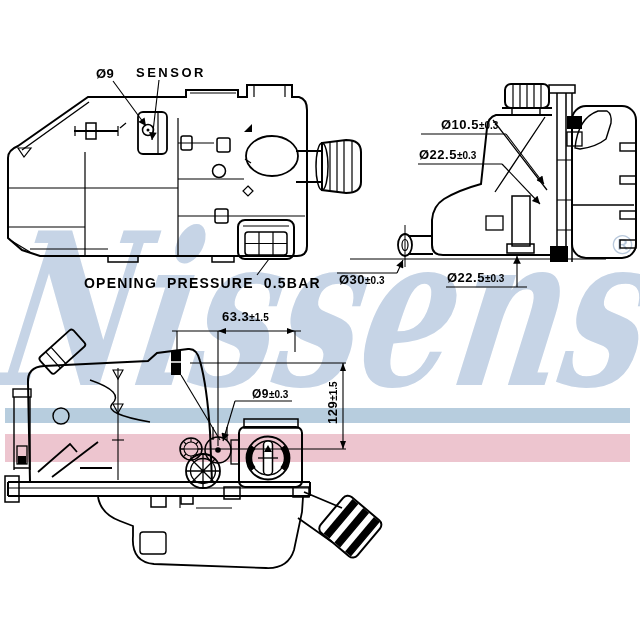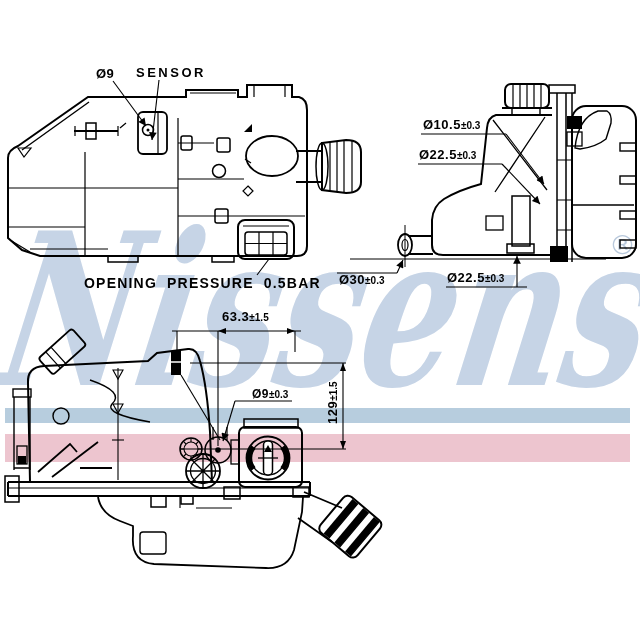--- a/index.html
+++ b/index.html
@@ -209,21 +209,21 @@
   <div class="lbl" style="left:96px;top:67px">
     <span>Ø9</span>
   </div>
   <div class="lbl sensor" style="left:136px;top:66px">
     <span>SENSOR</span>
   </div>
   <div class="lbl opening" style="left:84px;top:276px">
     <span>OPENING PRESSURE 0.5BAR</span>
   </div>
 
-  <div class="lbl" style="left:423px;top:118px">
+  <div class="lbl" style="left:441px;top:118px">
     <span>Ø10.5</span><span class="tol">±0.3</span>
   </div>
   <div class="lbl" style="left:419px;top:148px">
     <span>Ø22.5</span><span class="tol">±0.3</span>
   </div>
   <div class="lbl" style="left:339px;top:273px">
     <span>Ø30</span><span class="tol">±0.3</span>
   </div>
   <div class="lbl" style="left:447px;top:271px">
     <span>Ø22.5</span><span class="tol">±0.3</span>

